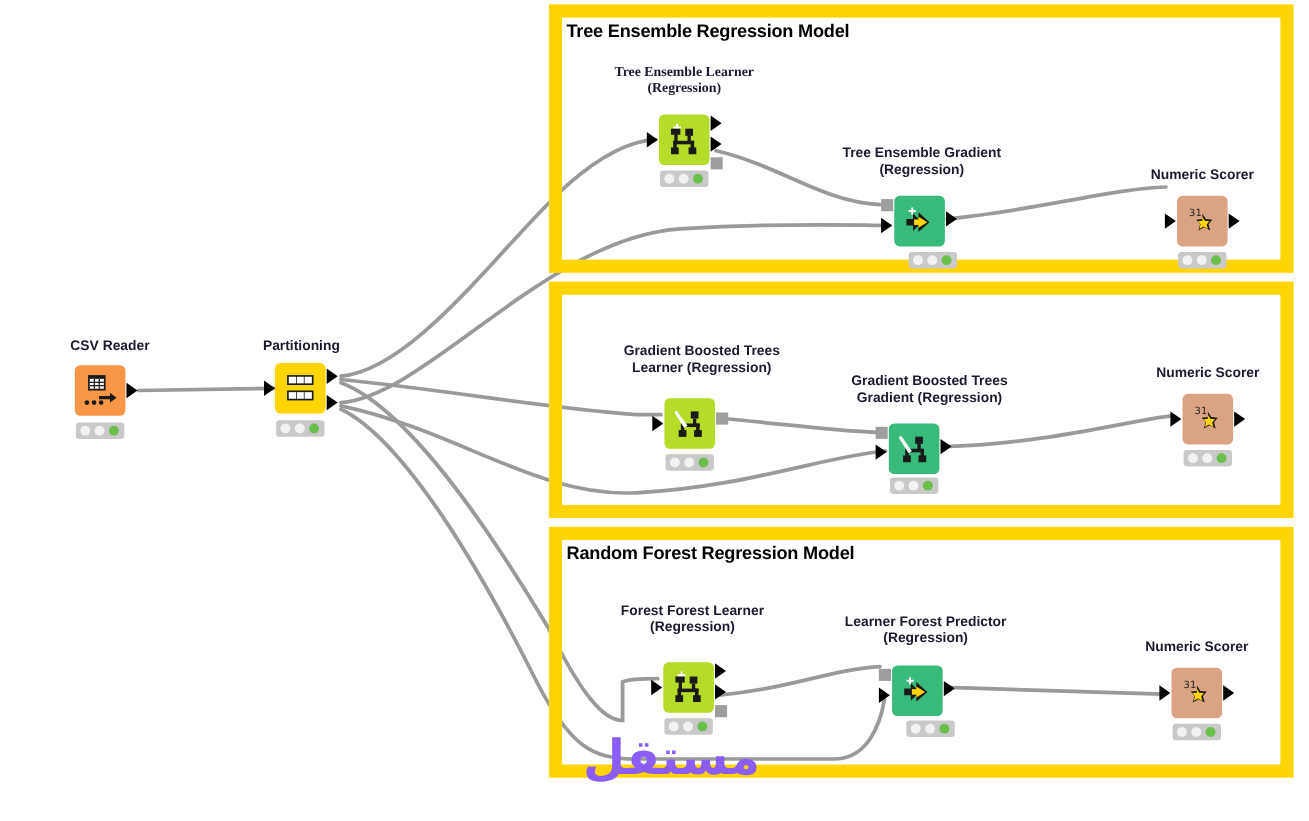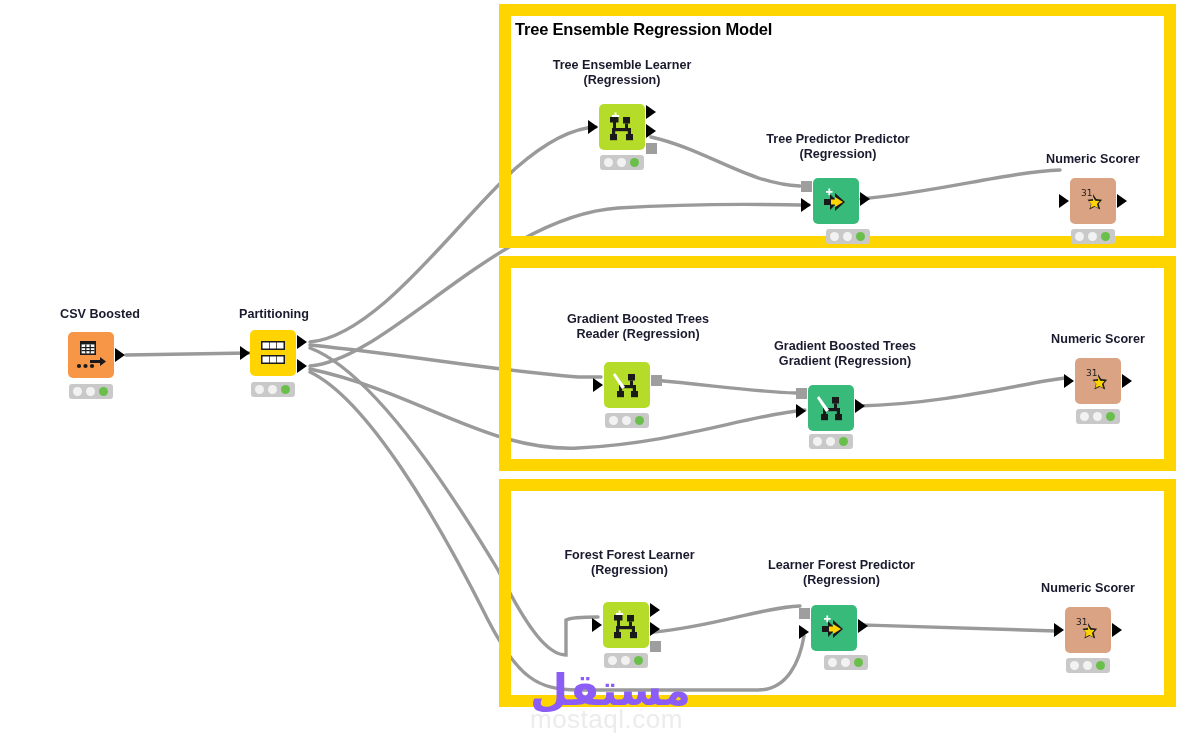--- a/index.html
+++ b/index.html
@@ -71,25 +71,25 @@
       <path d="M843,625 C920,627 1000,630 1038,631"></path>
     </g>
   </svg>
 
   <div class="frame" style="left:481px;top:4px;width:677px;height:244px;"></div>
   <div class="frame-title" style="left:497px;top:20px;">Tree Ensemble Regression Model</div>
 
   <div class="frame" style="left:481px;top:256px;width:677px;height:215px;"></div>
 
   <div class="frame" style="left:481px;top:479px;width:677px;height:228px;"></div>
+  <div class="frame-title" style="left:497px;top:494px;">Random Forest Regression Model</div>
 
   <div class="wm" style="left:512px;top:664px;font-size:44px;">مستقل</div>
-  <div class="wm-sub" style="left:512px;top:704px;">mostaql.com</div>
-
-  <div class="lbl" style="left:27px;top:307px;width:110px;">CSV Boosted</div>
+
+  <div class="lbl" style="left:27px;top:307px;width:110px;">CSV Reader</div>
   <div class="node" style="left:50px;top:332px;">
     <div class="node-body" style="background:#F79646;"></div>
     <svg class="glyph" viewBox="0 0 46 46">
       <rect x="12" y="9" width="16" height="14" fill="#1a1a1a"></rect>
       <rect x="13.6" y="12.4" width="12.8" height="9" fill="#ffffff"></rect>
       <line x1="13.6" y1="15.6" x2="26.4" y2="15.6" stroke="#1a1a1a" stroke-width="1.2"></line>
       <line x1="13.6" y1="18.6" x2="26.4" y2="18.6" stroke="#1a1a1a" stroke-width="1.2"></line>
       <line x1="17.8" y1="12.4" x2="17.8" y2="21.4" stroke="#1a1a1a" stroke-width="1.2"></line>
       <line x1="22.2" y1="12.4" x2="22.2" y2="21.4" stroke="#1a1a1a" stroke-width="1.2"></line>
       <path d="M22,28 L32,28 L32,25 L38,29.5 L32,34 L32,31 L22,31 Z" fill="#1a1a1a"></path>
@@ -121,21 +121,21 @@
   </div>
   <div class="port-tri" style="left:222px;top:346px;"></div>
   <div class="port-tri" style="left:279px;top:335px;"></div>
   <div class="port-tri" style="left:279px;top:359px;"></div>
   <div class="status" style="left:233px;top:382px;">
       <i></i>
       <i></i>
       <i></i>
     </div>
 
-  <div class="lbl" style="left:504px;top:58px;width:200px;">
+  <div class="lbl" style="left:504px;top:58px;width:200px;font-family:Liberation Serif, serif;">
     <span>Tree Ensemble Learner</span><br>
     <span>(Regression)</span>
   </div>
   <div class="node" style="left:581px;top:104px;">
     <div class="node-body" style="background:#B5DC28;"></div>
     <svg class="glyph" viewBox="0 0 46 46">
       <path d="M13,11 l2.6,0 l0,-2.6 l1.9,0 l0,2.6 l2.6,0 l0,1.9 l-2.6,0 l0,2.6 l-1.9,0 l0,-2.6 l-2.6,0 Z" fill="#ffffff"></path>
       <rect x="24" y="13" width="7" height="6.5" fill="#1a1a1a"></rect>
       <rect x="26" y="19.5" width="3" height="6" fill="#1a1a1a"></rect>
       <rect x="13" y="24" width="19" height="3.2" fill="#1a1a1a"></rect>
@@ -151,21 +151,21 @@
   <div class="port-tri" style="left:628px;top:105px;"></div>
   <div class="port-tri" style="left:628px;top:124px;"></div>
   <div class="port-sq" style="left:628px;top:143px;"></div>
   <div class="status" style="left:582px;top:155px;">
       <i></i>
       <i></i>
       <i></i>
     </div>
 
   <div class="lbl" style="left:720px;top:132px;width:200px;">
-    <span>Tree Predictor Predictor</span><br>
+    <span>Tree Ensemble Gradient</span><br>
     <span>(Regression)</span>
   </div>
   <div class="node" style="left:795px;top:178px;">
     <div class="node-body" style="background:#37BA7A;"></div>
     <svg class="glyph" viewBox="0 0 46 46">
       <path d="M13,13 l2.4,0 l0,-2.4 l1.8,0 l0,2.4 l2.4,0 l0,1.8 l-2.4,0 l0,2.4 l-1.8,0 l0,-2.4 l-2.4,0 Z" fill="#ffffff"></path>
       <path d="M11,21 l6,0 l0,-5 l5,5 l0,-6 l10,9 l-10,9 l0,-6 l-5,5 l0,-5 l-6,0 Z" fill="#1a1a1a"></path>
       <path d="M22,19 l8,5 l-8,5 Z" fill="#FFD400"></path>
       <rect x="18" y="21.5" width="5" height="5" fill="#FFD400"></rect>
     </svg>
@@ -191,21 +191,21 @@
   <div class="port-tri" style="left:1041px;top:194px;"></div>
   <div class="port-tri" style="left:1099px;top:194px;"></div>
   <div class="status" style="left:1053px;top:229px;">
       <i></i>
       <i></i>
       <i></i>
     </div>
 
   <div class="lbl" style="left:510px;top:312px;width:220px;">
     <span>Gradient Boosted Trees</span><br>
-    <span>Reader (Regression)</span>
+    <span>Learner (Regression)</span>
   </div>
   <div class="node" style="left:586px;top:362px;">
     <div class="node-body" style="background:#B5DC28;"></div>
     <svg class="glyph" viewBox="0 0 46 46">
       <rect x="24" y="12" width="7" height="6.5" fill="#1a1a1a"></rect>
       <rect x="26" y="18.5" width="3" height="5" fill="#1a1a1a"></rect>
       <rect x="15" y="23" width="17" height="3.2" fill="#1a1a1a"></rect>
       <rect x="15" y="23" width="3.2" height="7" fill="#1a1a1a"></rect>
       <rect x="28.8" y="23" width="3.2" height="7" fill="#1a1a1a"></rect>
       <rect x="13" y="29" width="7" height="6.2" fill="#1a1a1a"></rect>

